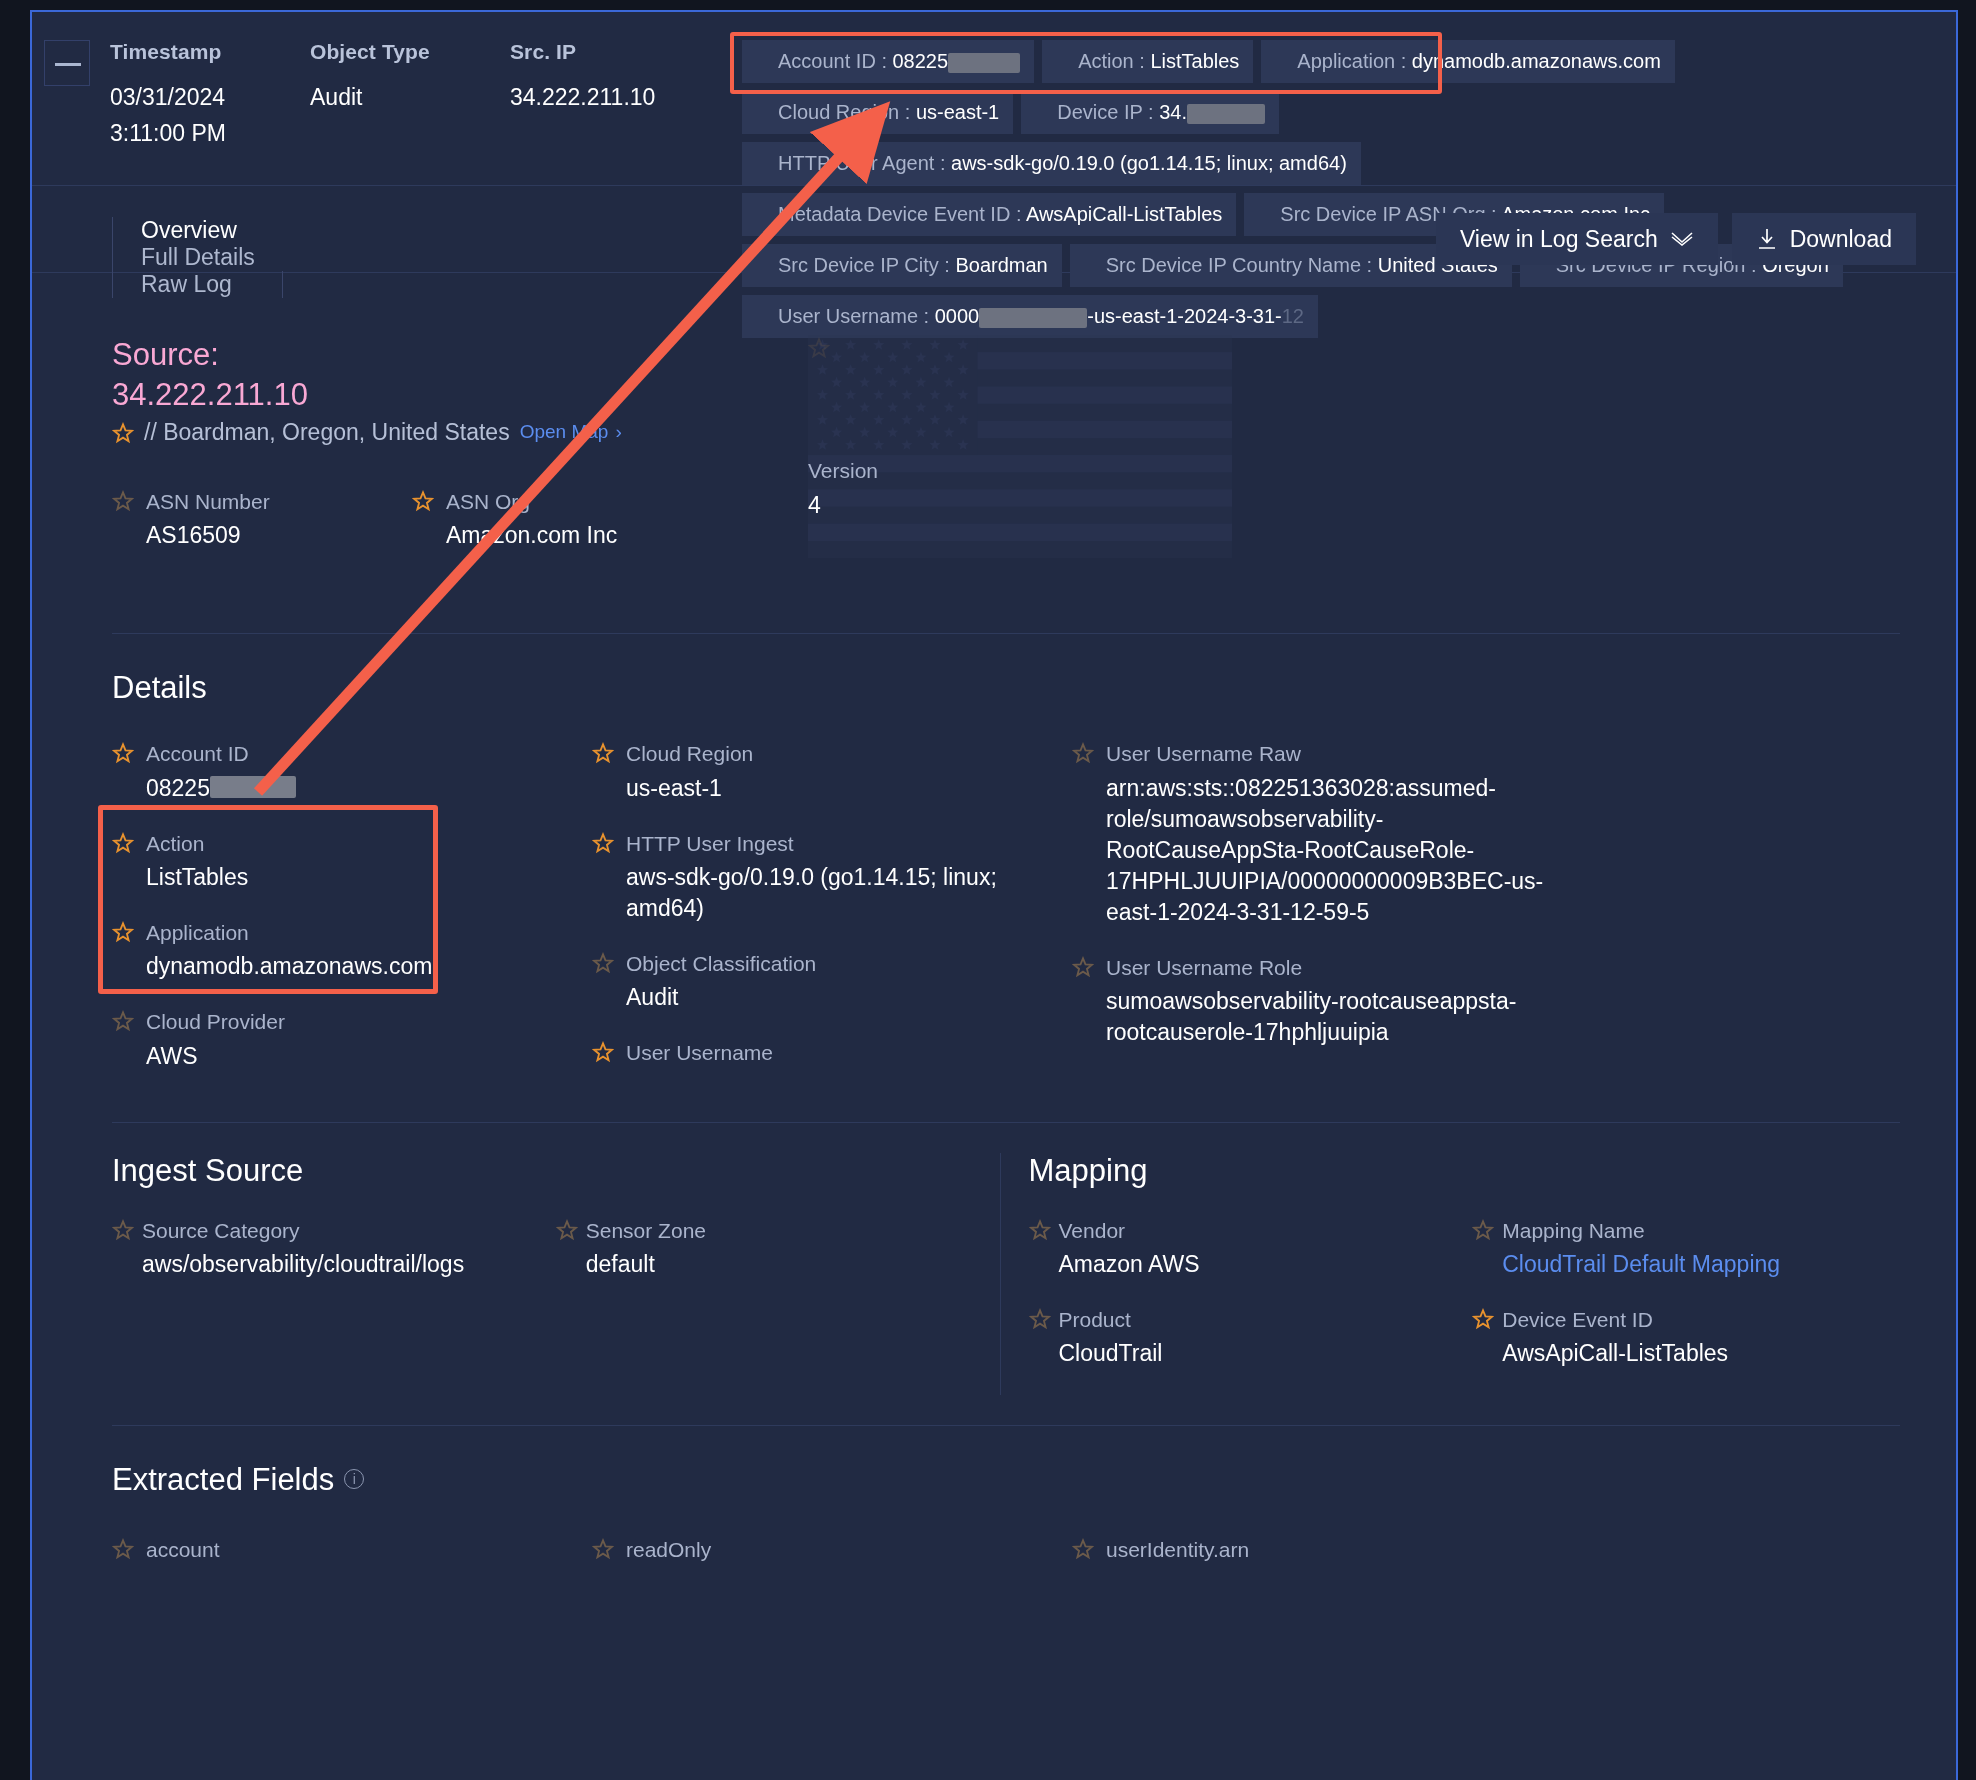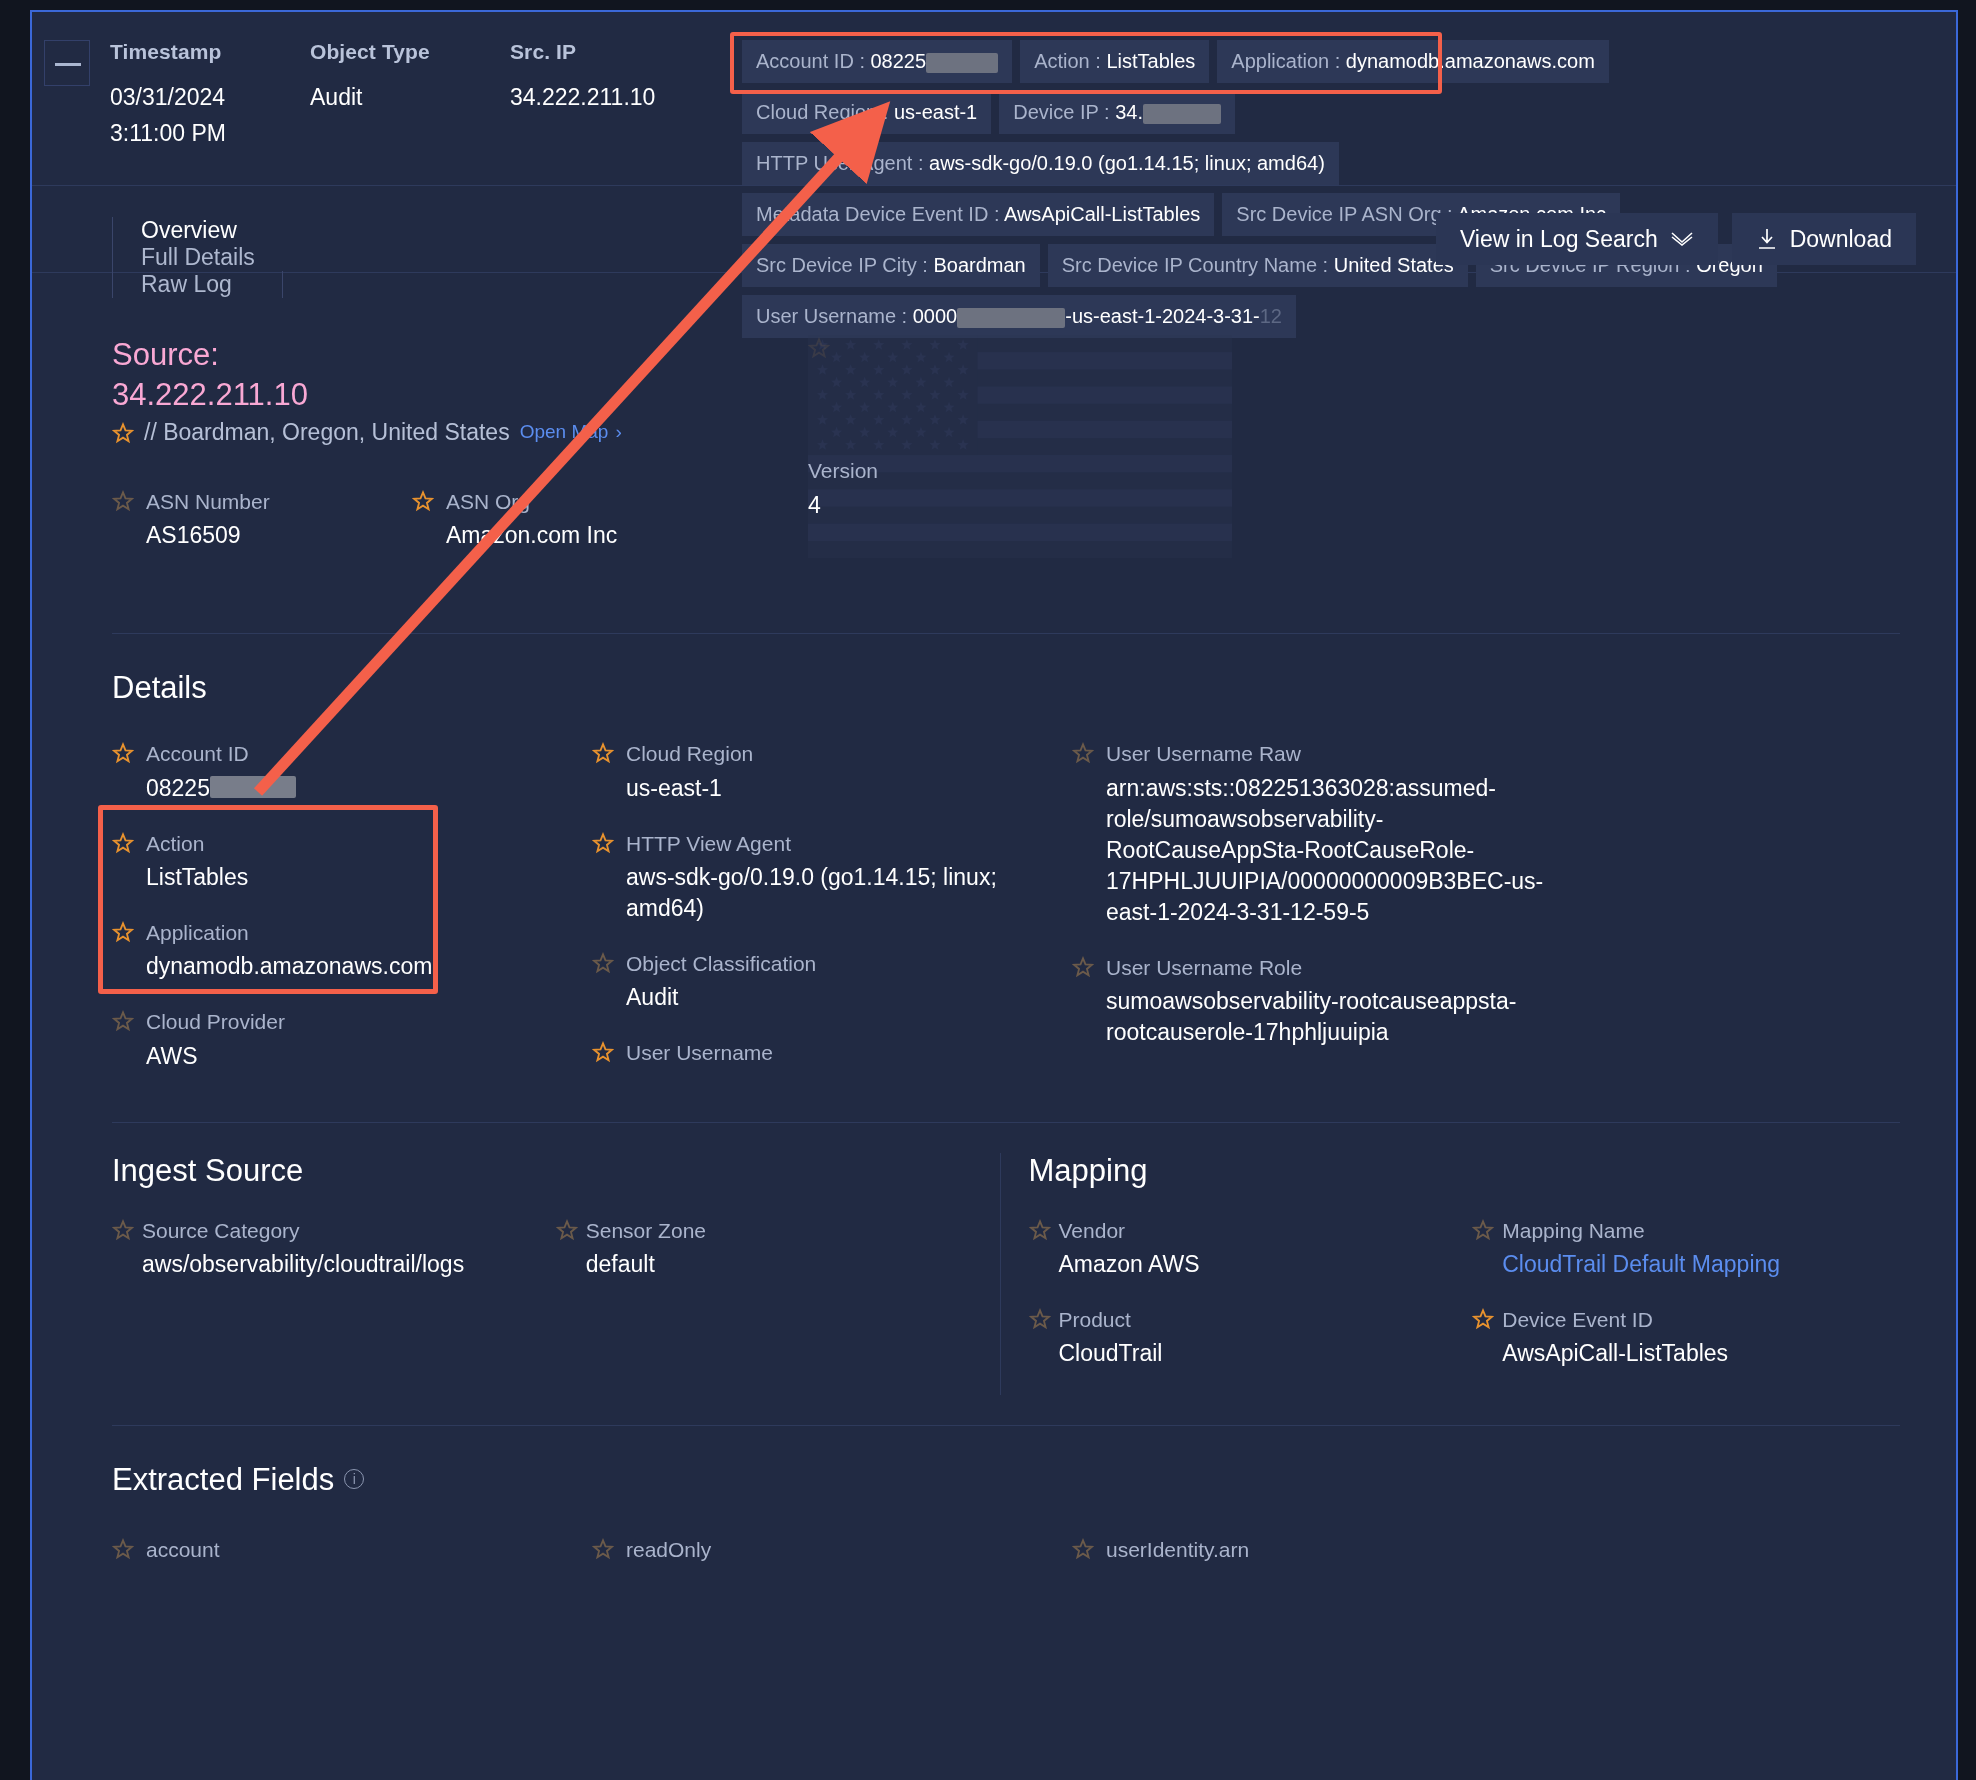--- a/index.html
+++ b/index.html
@@ -52,21 +52,21 @@
     background: #2c3category; }
   .tag {
     background: #2d3857;
     padding: 9px 14px;
     font-size: 20px;
     color: #ffffff;
     white-space: nowrap;
     line-height: 1.25;
     cursor: pointer;
   }
-  .tag .k { color: #aab4cc; }
+  .tag .k { color: #aab4cc; margin-left: 22px; }
   .tag .redact {
     display: inline-block;
     background: #6d7280;
     border-radius: 2px;
     vertical-align: middle;
     height: 20px;
   }
   .tag .faded { color: #5d6884; }
 
   .tag-highlight {
@@ -449,21 +449,21 @@
             <div class="kv-body">
               <div class="kv-label">Cloud Region</div>
               <div class="kv-value"><span>us-east-1</span></div>
             </div>
           </div>
           <div class="kv">
             <svg class="star" viewBox="0 0 24 24">
               <path d="M12 2.6 L14.7 9.2 L21.7 9.6 L16.3 14.1 L18.1 20.9 L12 17.1 L5.9 20.9 L7.7 14.1 L2.3 9.6 L9.3 9.2 Z" fill="none" stroke="#e8922e" stroke-width="2"></path>
             </svg>
             <div class="kv-body">
-              <div class="kv-label">HTTP View Agent</div>
+              <div class="kv-label">HTTP User Ingest</div>
               <div class="kv-value"><span>aws-sdk-go/0.19.0 (go1.14.15; linux; amd64)</span></div>
             </div>
           </div>
           <div class="kv">
             <svg class="star" viewBox="0 0 24 24">
               <path d="M12 2.6 L14.7 9.2 L21.7 9.6 L16.3 14.1 L18.1 20.9 L12 17.1 L5.9 20.9 L7.7 14.1 L2.3 9.6 L9.3 9.2 Z" fill="none" stroke="#6b5a4a" stroke-width="2"></path>
             </svg>
             <div class="kv-body">
               <div class="kv-label">Object Classification</div>
               <div class="kv-value"><span>Audit</span></div>

